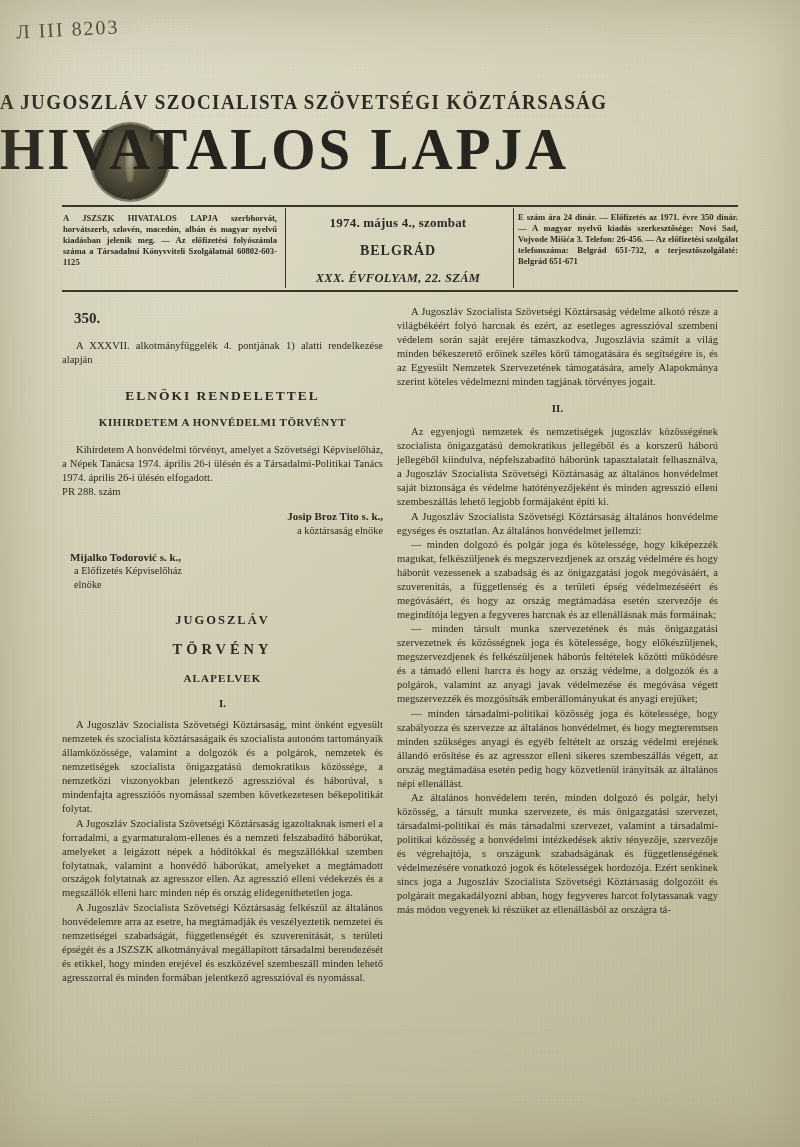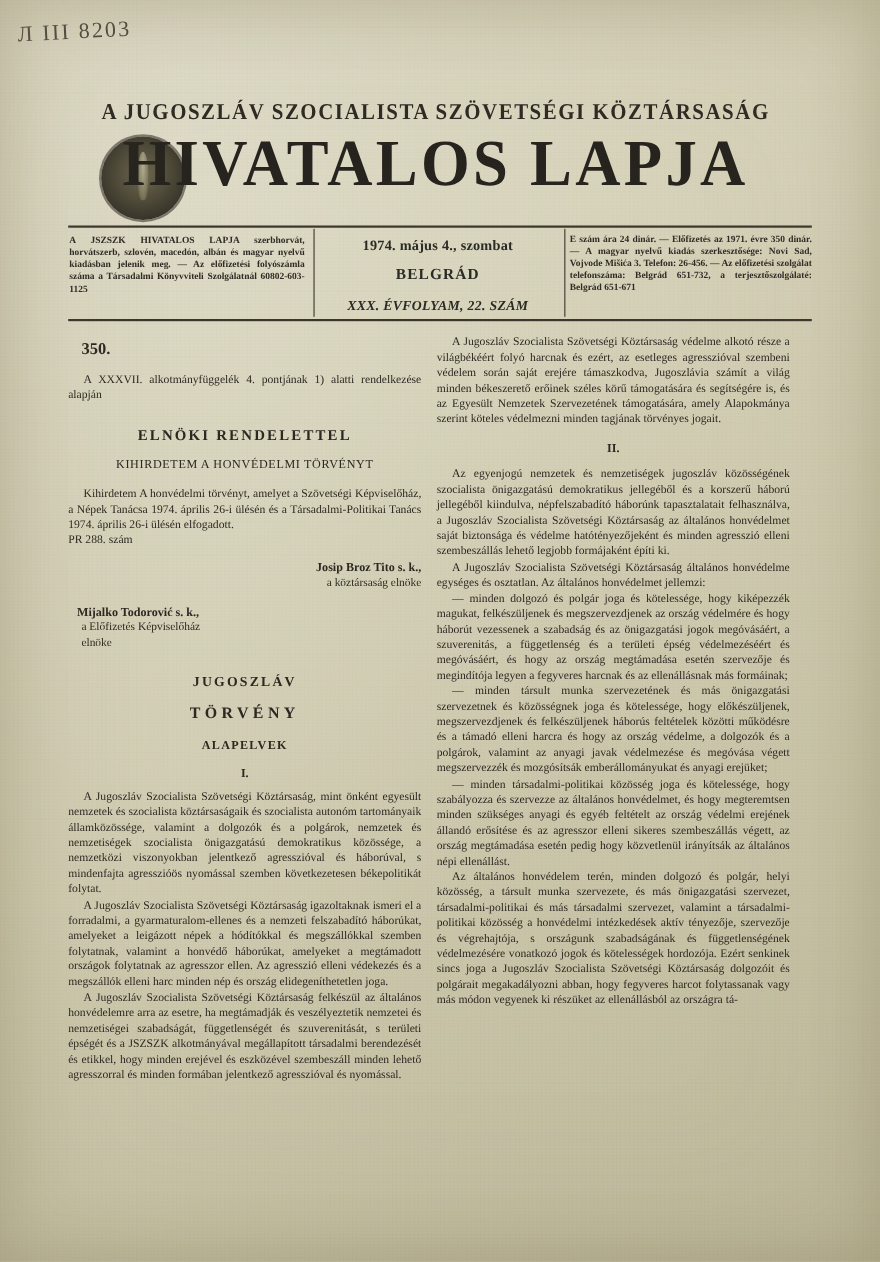--- a/index.html
+++ b/index.html
@@ -51,21 +51,21 @@
     transform: rotate(-3deg);
     opacity: 0.85;
   }
 
   
   .masthead {
     position: absolute;
     top: 92px;
     left: 0;
     width: 792px;
-    text-align: center;
+    text-align: left;
   }
   .masthead .line1 {
     font-size: 19px;
     letter-spacing: 1.4px;
     font-weight: bold;
     color: #2e2a24;
     transform: scaleY(1.08);
   }
   .masthead .line2 {
     margin-top: 6px;
@@ -192,21 +192,21 @@
   }
   .title-1 {
     font-size: 13.5px;
     font-weight: bold;
     letter-spacing: 2px;
     text-align: center;
     margin: 20px 0 10px 0;
   }
   .title-2 {
     font-size: 11px;
-    font-weight: normal;
+    font-weight: bold;
     letter-spacing: 0.6px;
     text-align: center;
     margin: 0 0 14px 0;
   }
   .sign-right {
     text-align: right;
     font-weight: bold;
     margin-top: 10px;
     font-size: 11px;
   }

